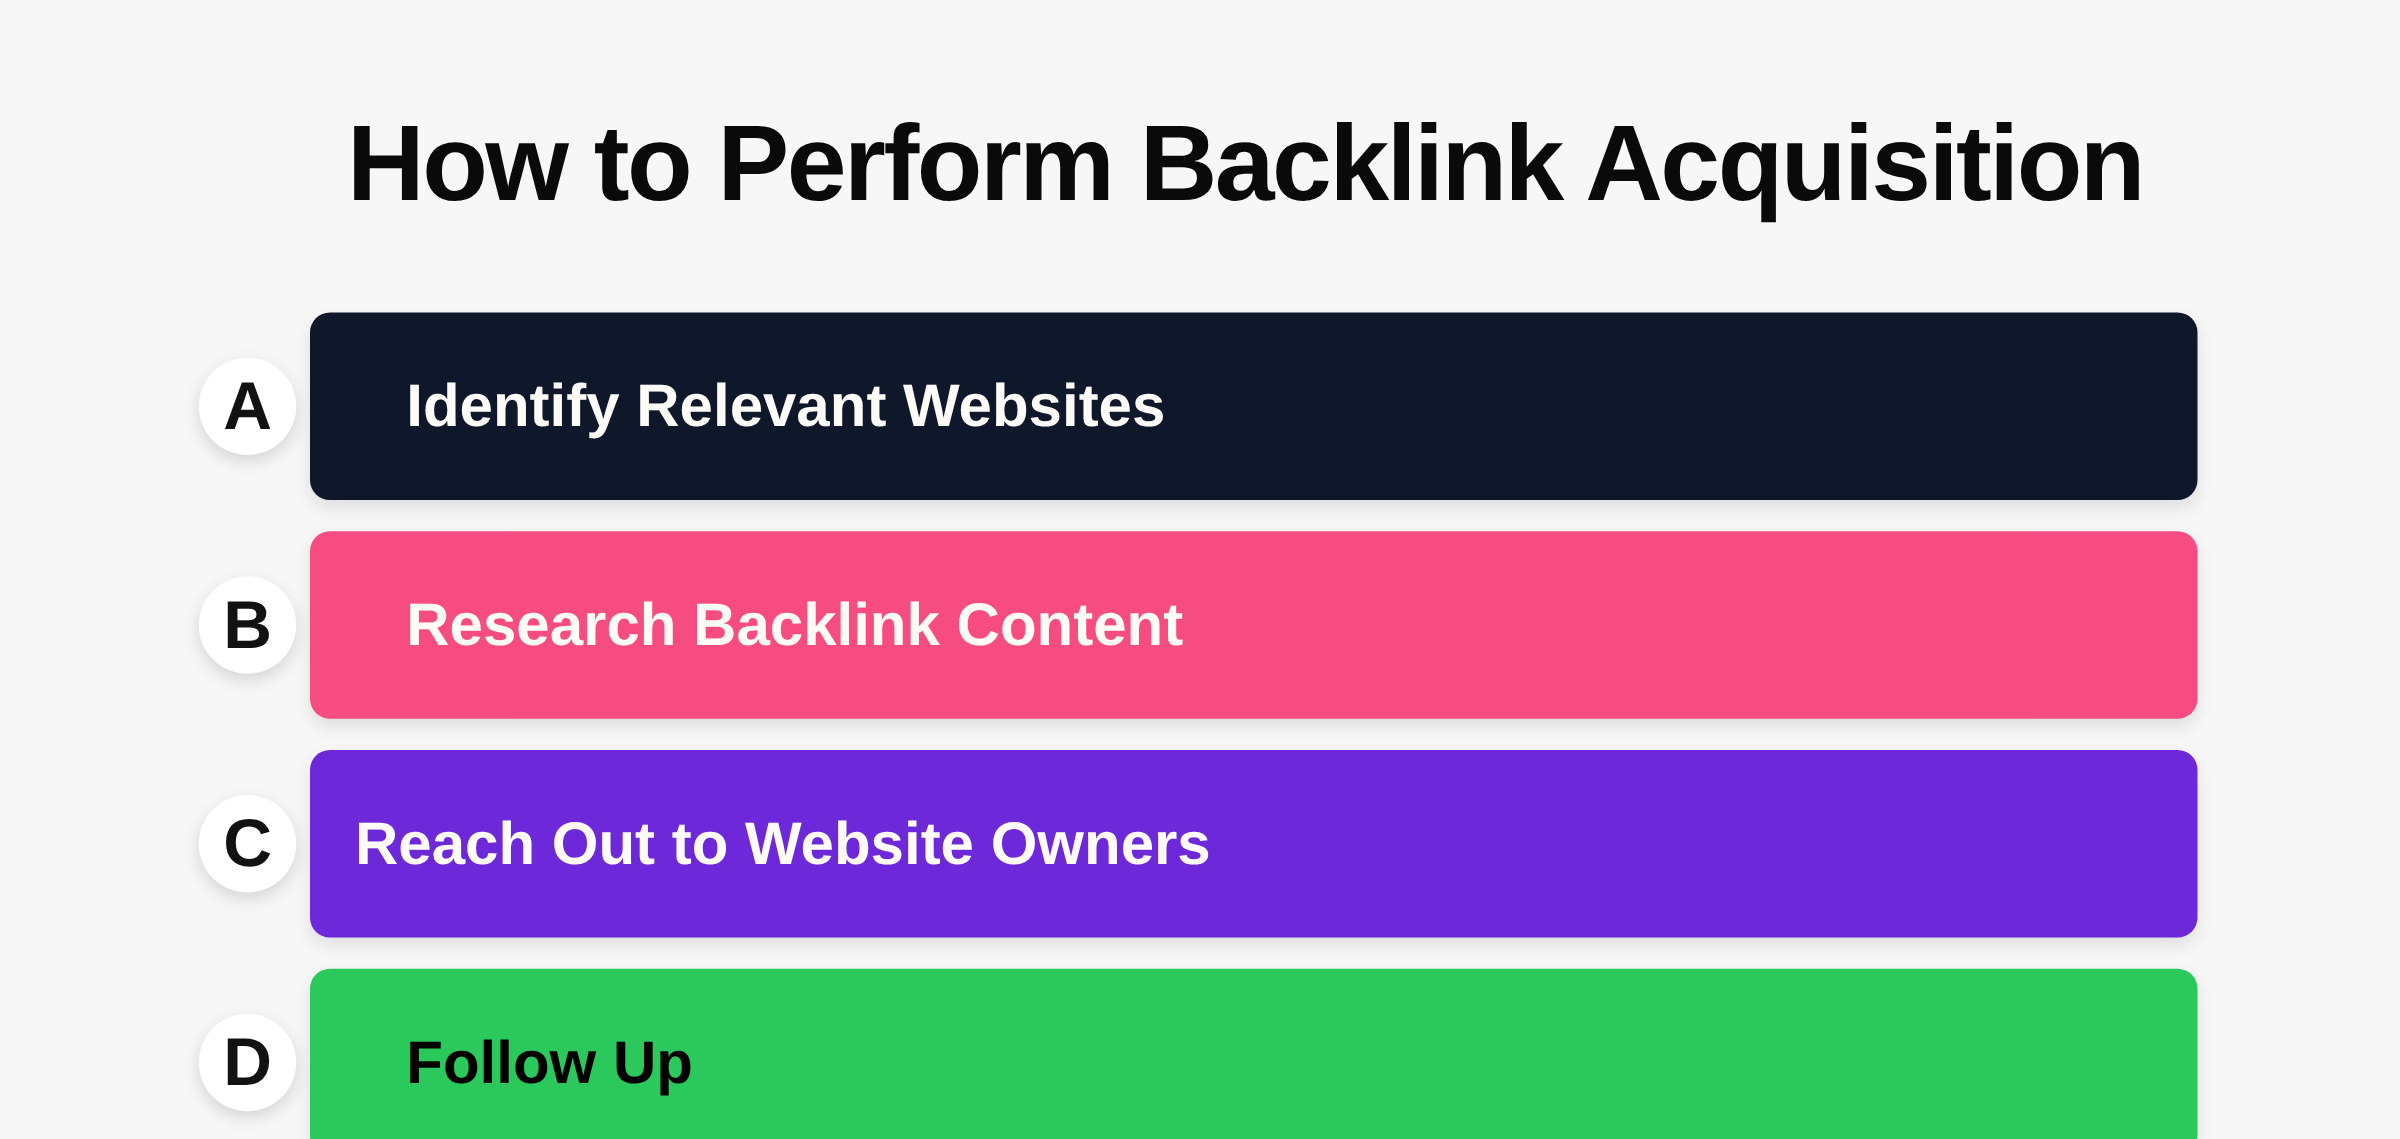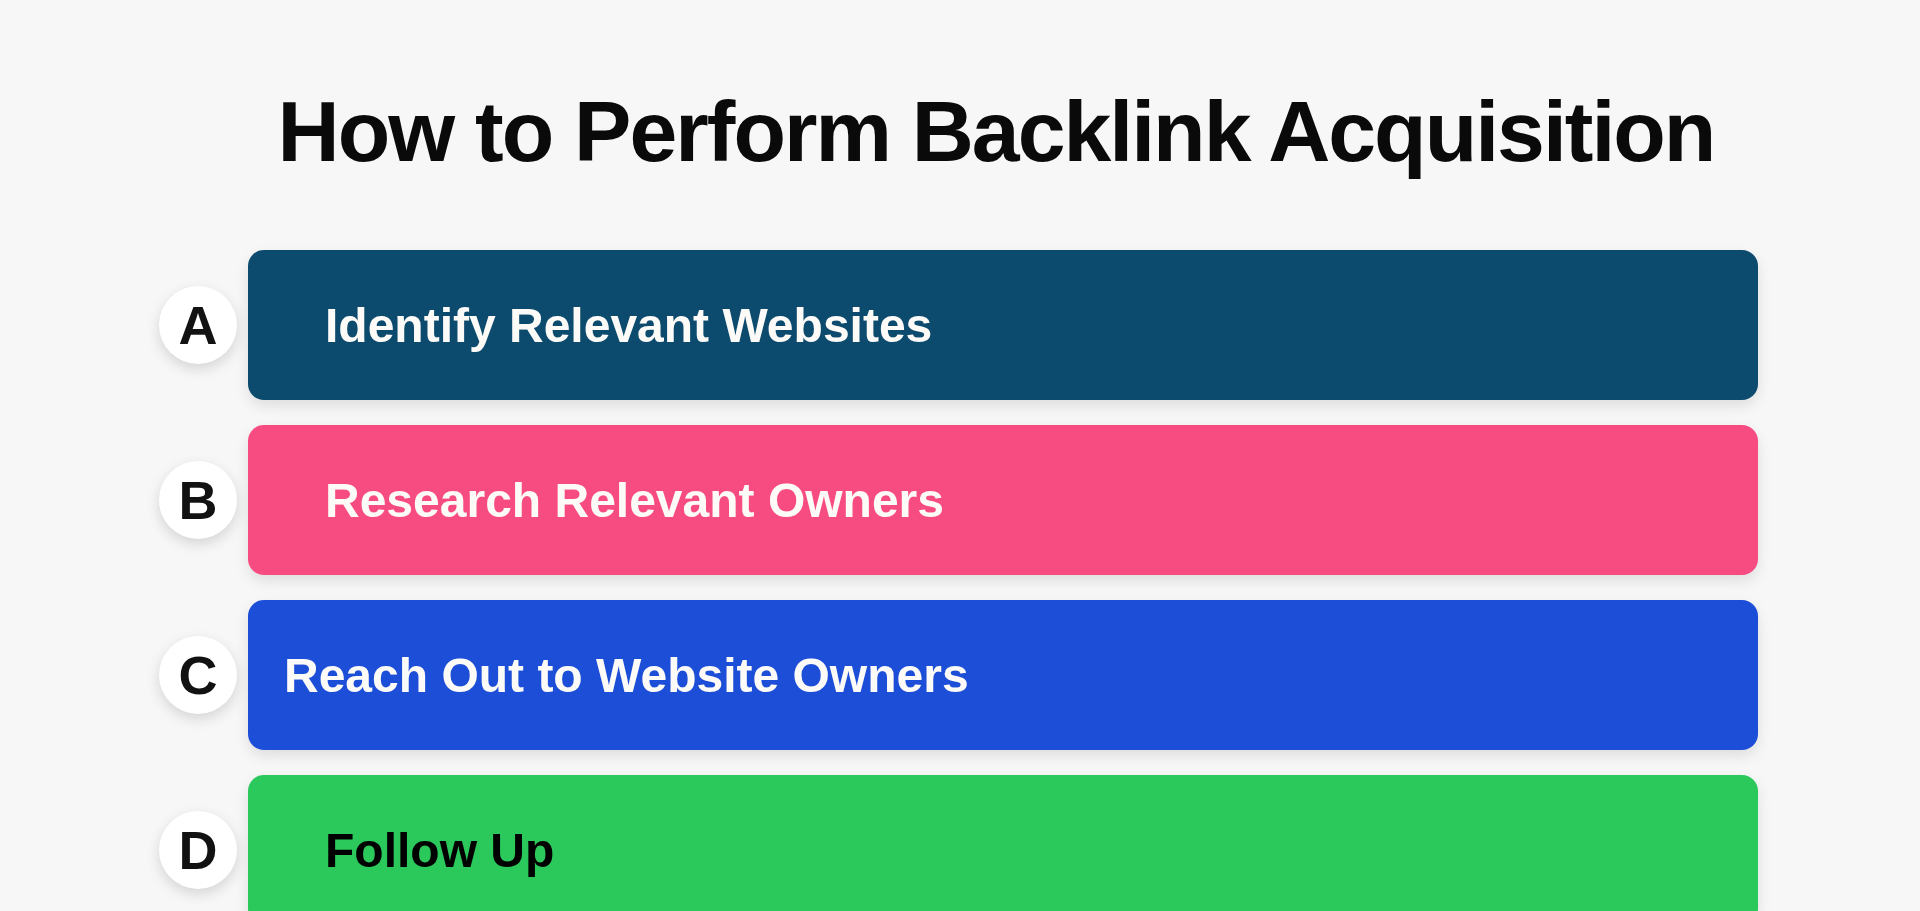--- a/index.html
+++ b/index.html
@@ -62,39 +62,39 @@
 </style>
 </head>
 <body style="background-color: rgb(247, 247, 248);">
 
 <h1 class="title" style="color: rgb(10, 10, 10);">How to Perform Backlink Acquisition</h1>
 
 <div class="row row-a">
   <div class="badge" style="background-color: rgb(255, 255, 255); color: rgb(18, 18, 18);">
     <span>A</span>
   </div>
-  <div class="bar" style="background-color: #0c4a6e; color: rgb(253, 251, 248);">
+  <div class="bar" style="background-color: #0f172a; color: rgb(253, 251, 248);">
     <span>Identify Relevant Websites</span>
   </div>
 </div>
 
 <div class="row row-b">
   <div class="badge" style="background-color: rgb(255, 255, 255); color: rgb(18, 18, 18);">
     <span>B</span>
   </div>
   <div class="bar" style="background-color: rgb(247, 76, 130); color: rgb(253, 251, 248);">
-    <span>Research Relevant Owners</span>
+    <span>Research Backlink Content</span>
   </div>
 </div>
 
 <div class="row row-c">
   <div class="badge" style="background-color: rgb(255, 255, 255); color: rgb(18, 18, 18);">
     <span>C</span>
   </div>
-  <div class="bar" style="background-color: #1d4ed8; color: rgb(253, 251, 248); padding-left: 24px;">
+  <div class="bar" style="background-color: #6d28d9; color: rgb(253, 251, 248); padding-left: 24px;">
     <span>Reach Out to Website Owners</span>
   </div>
 </div>
 
 <div class="row row-d">
   <div class="badge" style="background-color: rgb(255, 255, 255); color: rgb(18, 18, 18);">
     <span>D</span>
   </div>
   <div class="bar" style="background-color: rgb(43, 200, 92); color: #000000;">
     <span>Follow Up</span>

